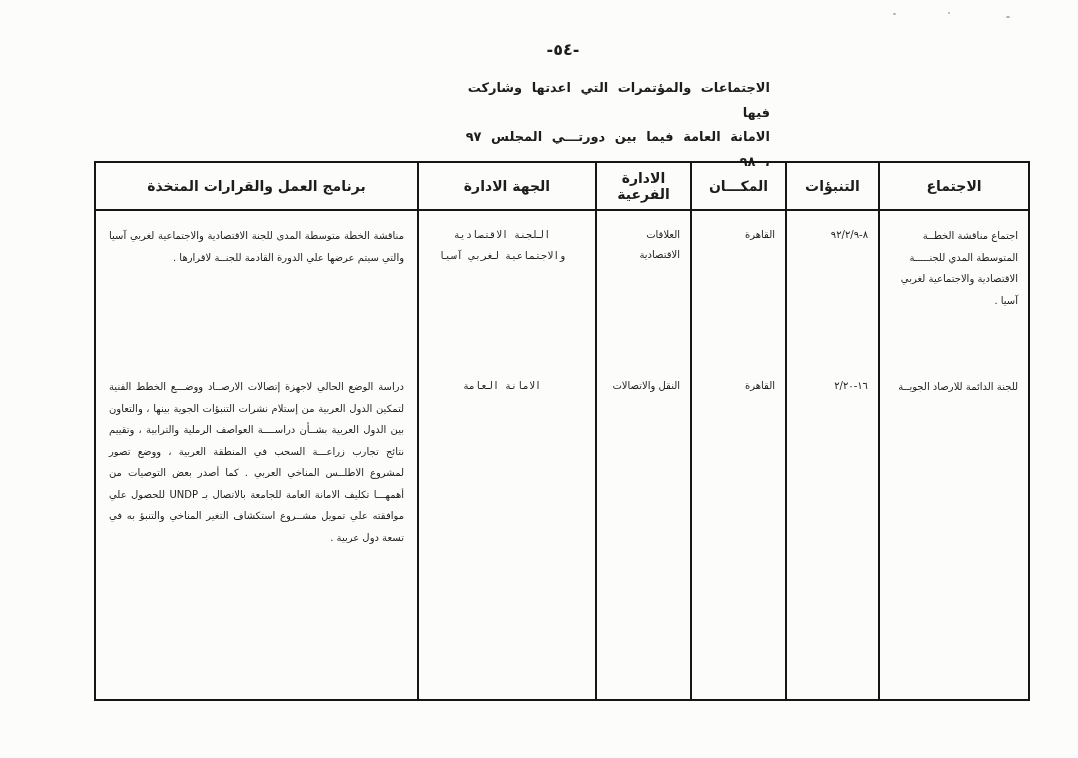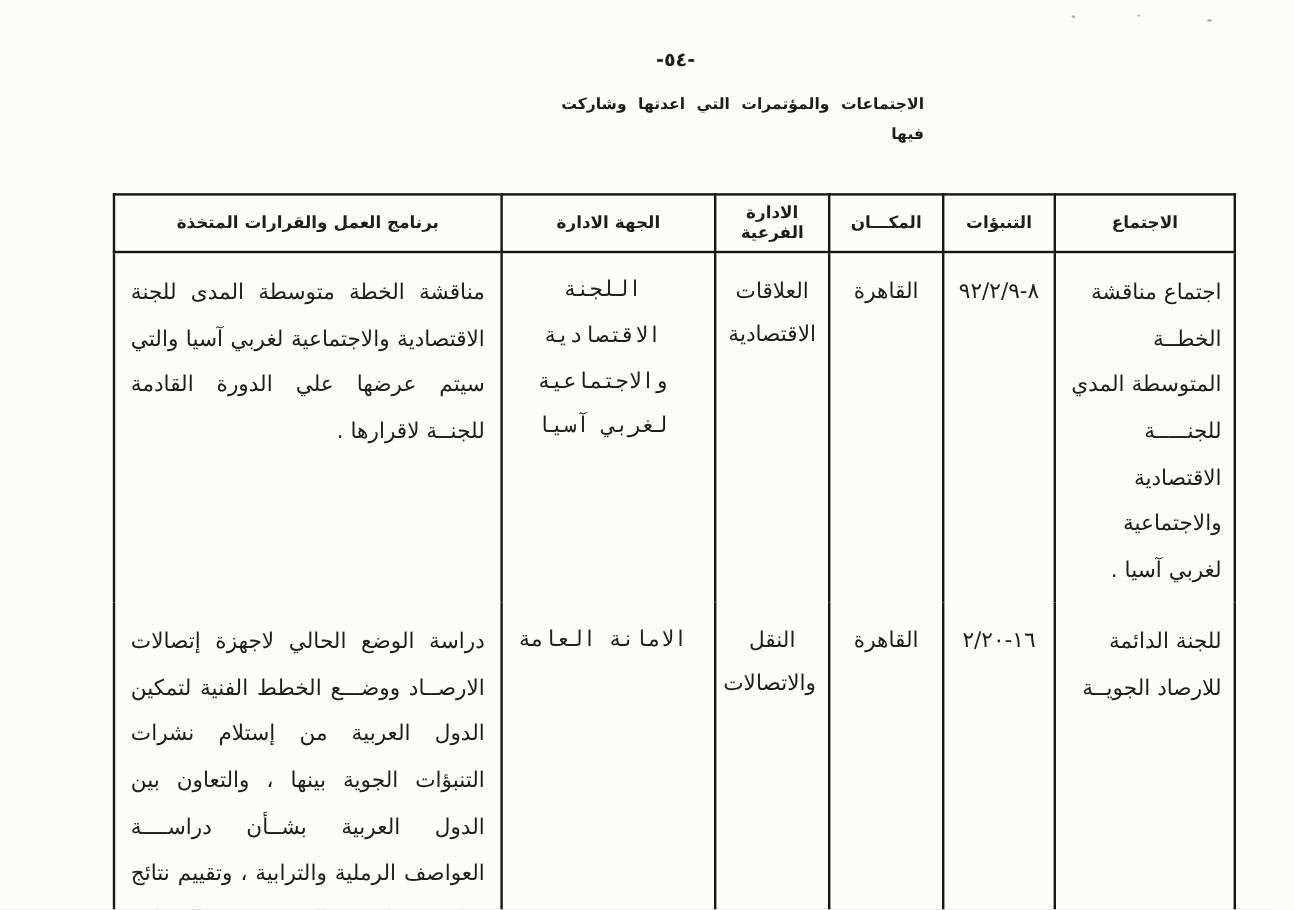--- a/index.html
+++ b/index.html
@@ -45,26 +45,26 @@
     border:2px solid #161614;
     height:48px;box-sizing:border-box;
     font-size:14px;font-weight:bold;
     text-align:center;vertical-align:middle;
     padding:4px 6px;
   }
   td{
     border-left:2px solid #161614;
     border-right:2px solid #161614;
     vertical-align:top;
-    font-size:18px;
+    font-size:10px;
     padding:14px 10px 6px;
     box-sizing:border-box;
   }
   tr.row-1 td{height:152px;}
-  .cell-center{text-align:center;line-height:2;}
+  .cell-center{text-align:right;line-height:2;}
   .cell-meeting{text-align:right;line-height:2.15;padding-left:12px;}
   .cell-inviting{text-align:center;line-height:2.1;padding-left:8px;padding-right:18px;font-family:Liberation Mono, monospace;}
   .cell-program{
     text-align:justify;line-height:2.15;
     padding:14px 13px 8px;
   }
   .date-visual{
     direction:ltr;unicode-bidi:bidi-override;display:inline-block;
     letter-spacing:.5px;
   }
@@ -75,20 +75,21 @@
 <div class="page">
 
   <span class="speck s1"></span>
   <span class="speck s2"></span>
   <span class="speck s3"></span>
 
   <div class="page-number">-٥٤-</div>
 
   <div class="heading">
     <div>الاجتماعات والمؤتمرات التي اعدتها وشاركت فيها</div>
+    <div>الامانة العامة فيما بين دورتـــي المجلس ٩٧ ، ٩٨</div>
   </div>
 
   <div class="table-wrap">
     <table class="meetings">
       <colgroup>
         <col class="c-meeting">
         <col class="c-date">
         <col class="c-place">
         <col class="c-subdept">
         <col class="c-inviting">

